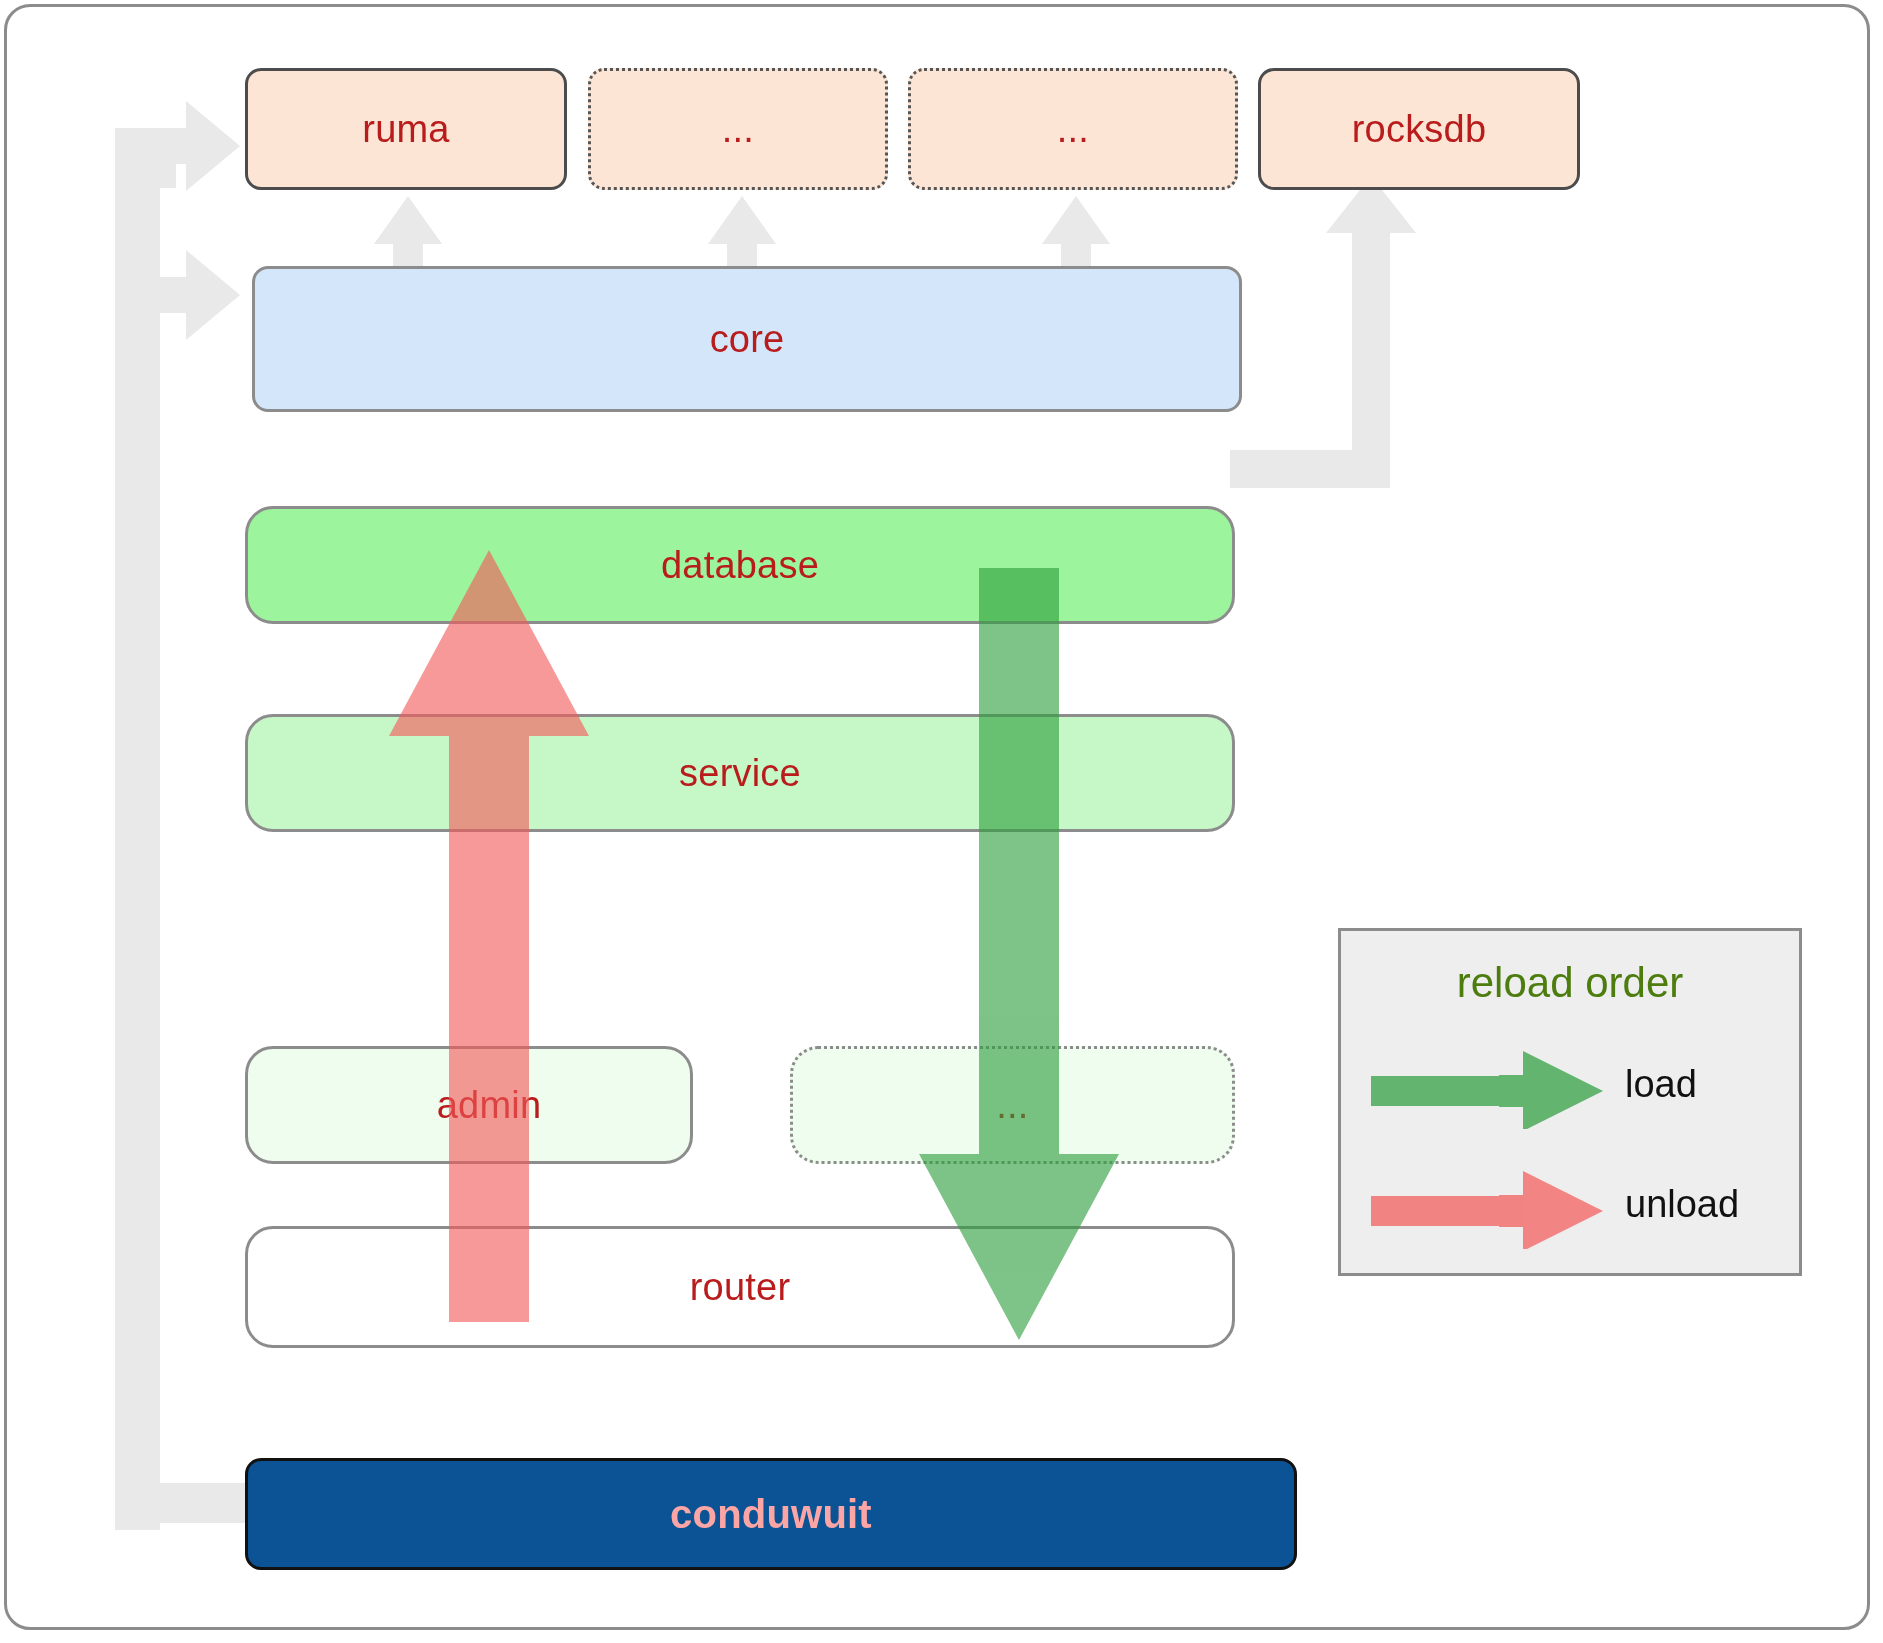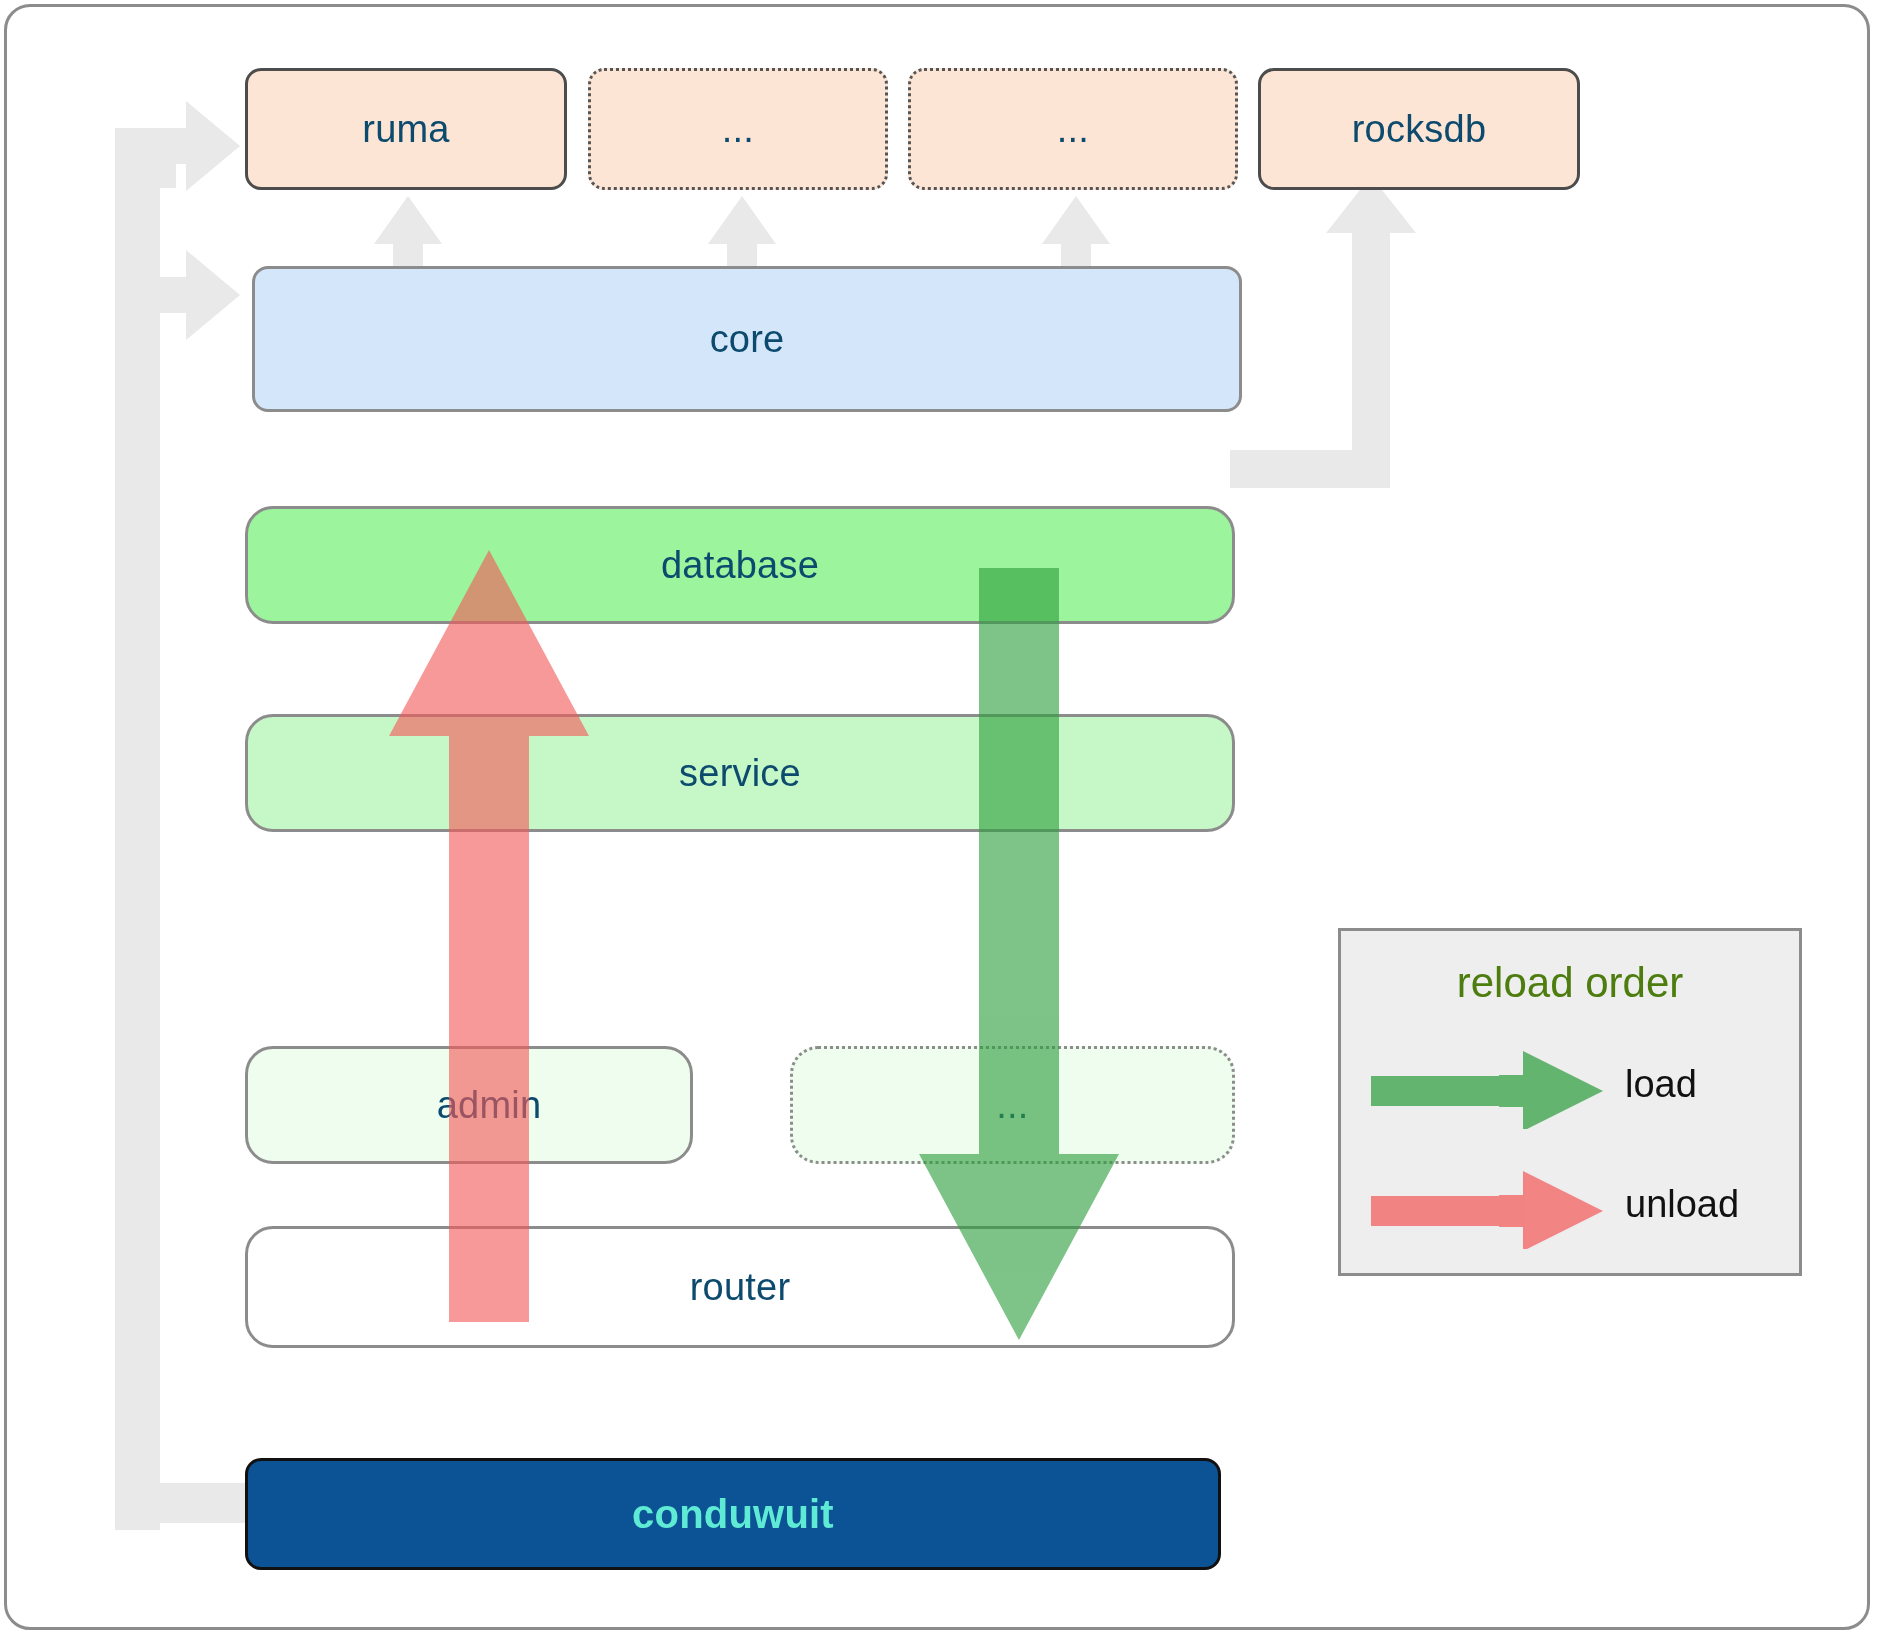--- a/index.html
+++ b/index.html
@@ -31,21 +31,21 @@
   }
 
   
   .node {
     position: absolute;
     box-sizing: border-box;
     display: flex;
     align-items: center;
     justify-content: center;
     border-radius: 14px;
-    color: #0c4a6e;
+    color: #b91c1c;
     font-size: 38px;
     letter-spacing: .2px;
     z-index: 5;
   }
   .node .label {
     position: relative;
     z-index: 2;
   }
 
   
@@ -90,23 +90,23 @@
                       border-style: dotted; border-color: #8c8c8c; }
   .layer.l-router   { background: #ffffff; top: 1226px; height: 122px; }
 
   
   .conduwuit {
     background: #0b5394;
     border: 3px solid #111111;
     border-radius: 16px;
     left: 245px;
     top: 1458px;
-    width: 976px;
+    width: 1052px;
     height: 112px;
-    color: #5eead4;
+    color: #fca5a5;
     font-weight: bold;
     font-size: 40px;
   }
 
   
   .legend {
     position: absolute;
     left: 1338px;
     top: 928px;
     width: 464px;

